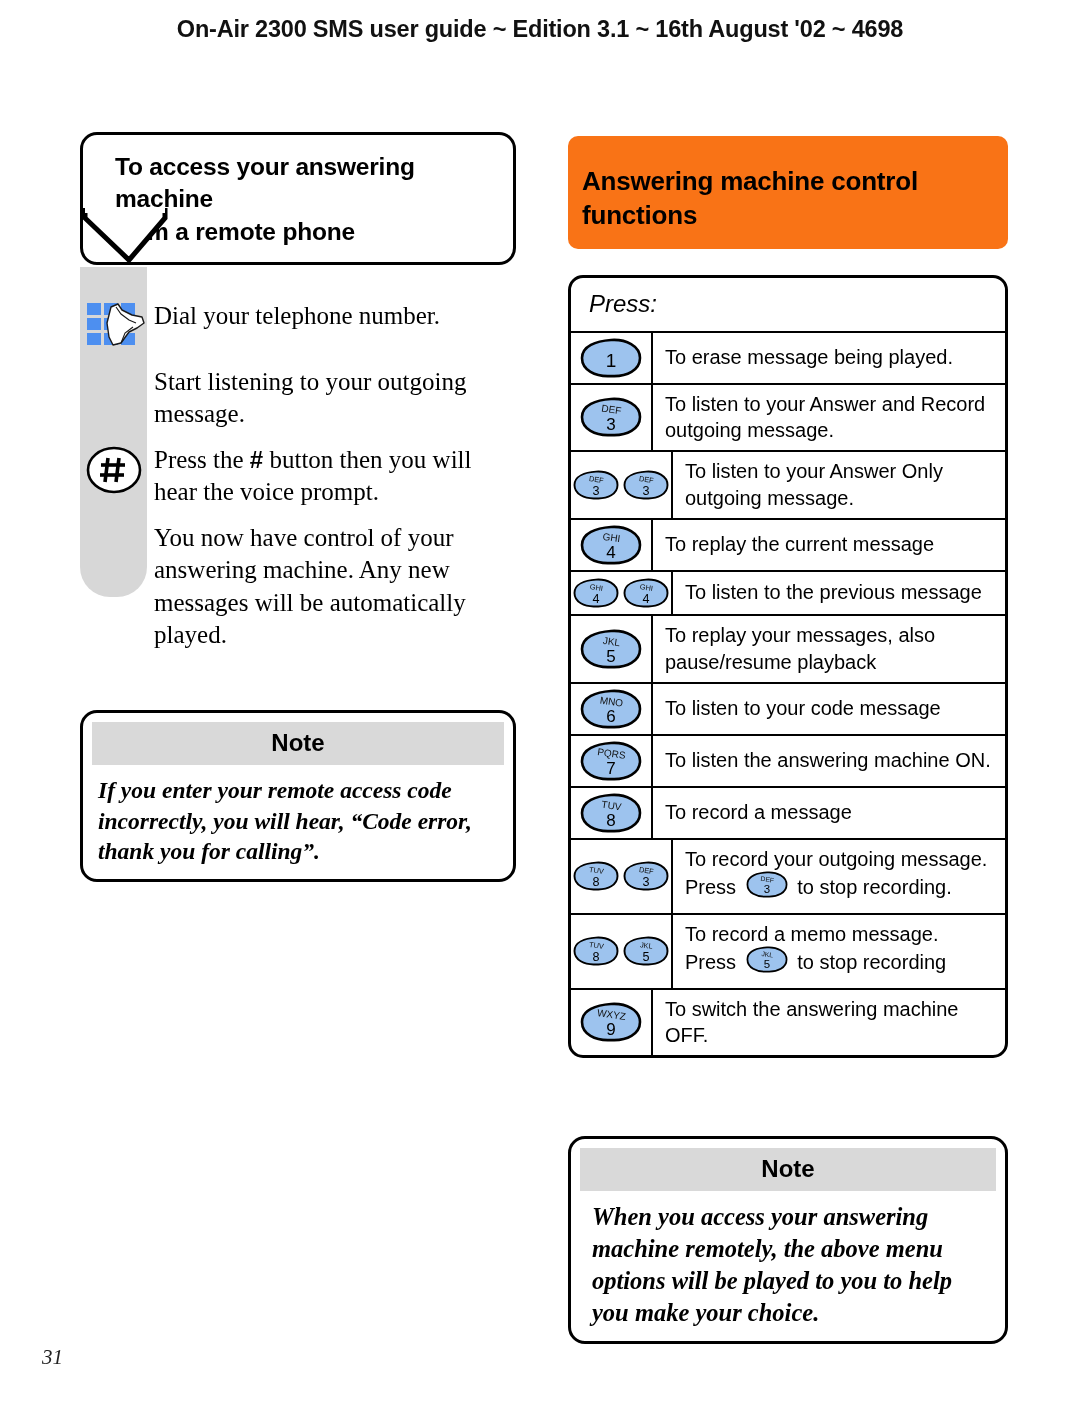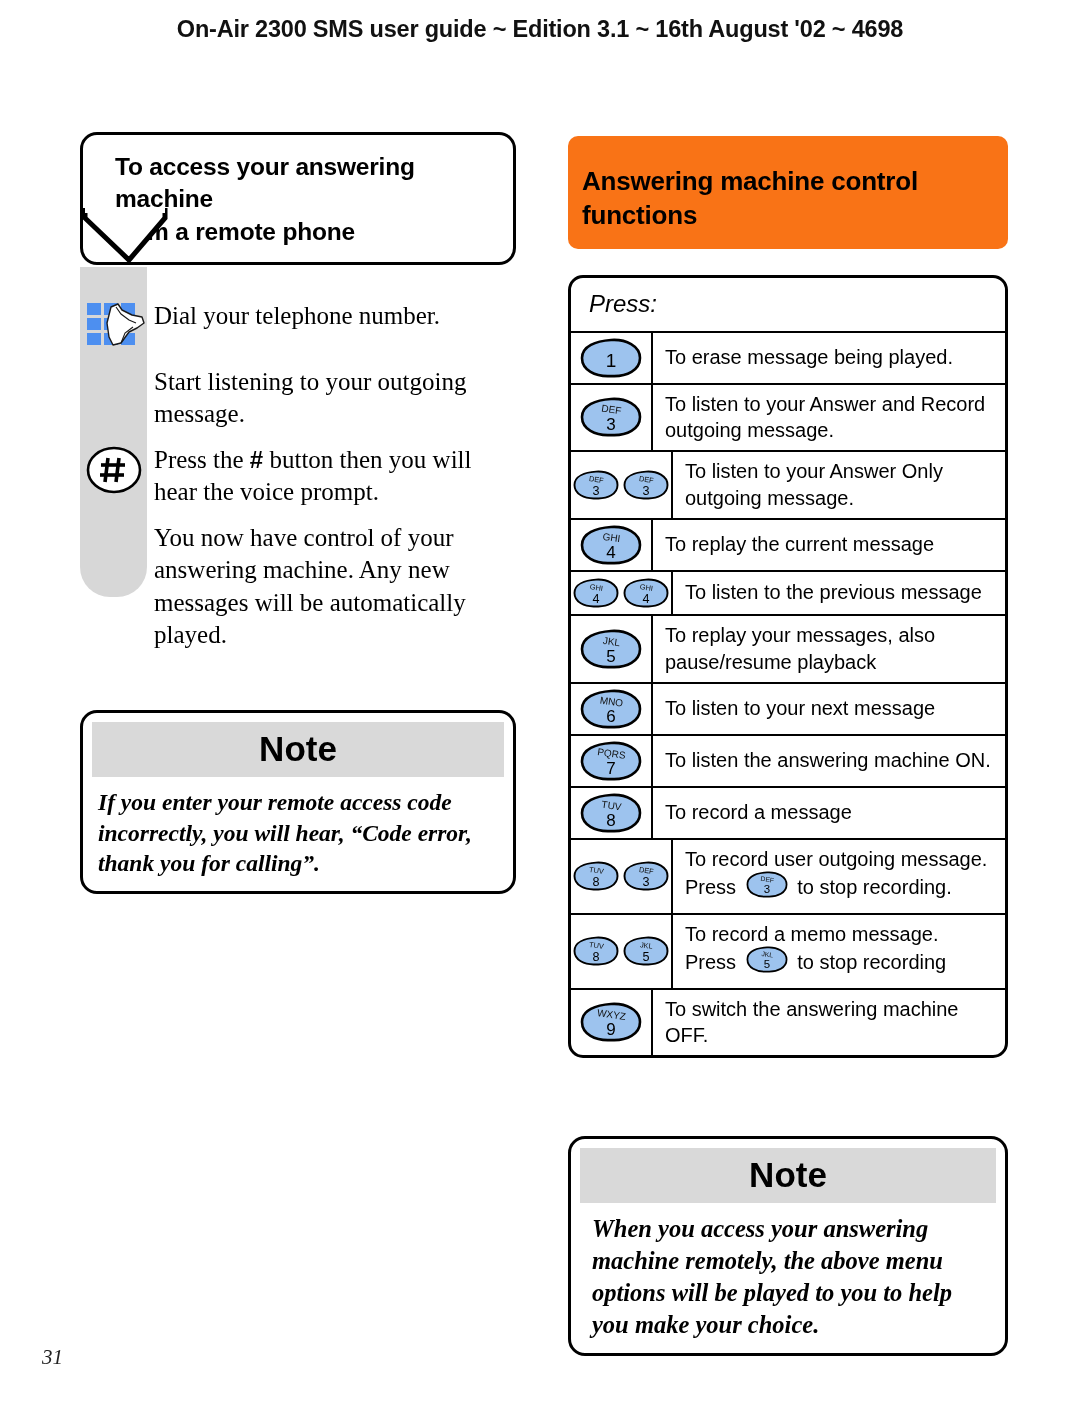--- a/index.html
+++ b/index.html
@@ -131,21 +131,21 @@
     border-radius: 17px;
     background: #fff;
     padding: 9px 9px 12px 9px;
     margin-top: 30px;
   }
   .note-title {
     background: #d9d9d9;
     text-align: center;
     font-family: "Liberation Sans", sans-serif;
     font-weight: bold;
-    font-size: 35px;
+    font-size: 24px;
     padding: 7px 0 8px 0;
   }
   .note-body {
     font-family: "Liberation Serif", serif;
     font-style: italic;
     font-weight: bold;
     font-size: 24.5px;
     line-height: 1.30;
     padding: 10px 8px 0 8px;
     text-align: left;
@@ -402,21 +402,21 @@
         </div>
         <div class="kt-row">
           <div class="kt-keys">
             <svg width="62" height="40" viewBox="0 0 62 40">
               <path d="M31,2 C46,1 60,8 60,20 C60,32 47,39 31,38 C15,39 2,32 2,20 C2,8 16,3 31,2 Z" fill="#9dc3ee" stroke="#000000" stroke-width="2.6"></path>
               <text x="31" y="16" text-anchor="middle" font-family="&quot;Liberation Sans&quot;, sans-serif" font-size="10" fill="#111" transform="rotate(8 31 16)">MNO</text>
               <text x="31" y="33" text-anchor="middle" font-family="&quot;Liberation Sans&quot;, sans-serif" font-size="17" fill="#000">6</text>
             </svg>
           </div>
           <div class="kt-desc">
-            <span>To listen to your next message</span>
+            <span>To listen to your code message</span>
           </div>
         </div>
         <div class="kt-row">
           <div class="kt-keys">
             <svg width="62" height="40" viewBox="0 0 62 40">
               <path d="M31,2 C46,1 60,8 60,20 C60,32 47,39 31,38 C15,39 2,32 2,20 C2,8 16,3 31,2 Z" fill="#9dc3ee" stroke="#000000" stroke-width="2.6"></path>
               <text x="31" y="16" text-anchor="middle" font-family="&quot;Liberation Sans&quot;, sans-serif" font-size="10" fill="#111" transform="rotate(8 31 16)">PQRS</text>
               <text x="31" y="33" text-anchor="middle" font-family="&quot;Liberation Sans&quot;, sans-serif" font-size="17" fill="#000">7</text>
             </svg>
           </div>
@@ -444,21 +444,21 @@
               <text x="31" y="33" text-anchor="middle" font-family="&quot;Liberation Sans&quot;, sans-serif" font-size="17" fill="#000">8</text>
             </svg>
             <svg width="46" height="30" viewBox="0 0 62 40">
               <path d="M31,2 C46,1 60,8 60,20 C60,32 47,39 31,38 C15,39 2,32 2,20 C2,8 16,3 31,2 Z" fill="#9dc3ee" stroke="#000000" stroke-width="2.6"></path>
               <text x="31" y="16" text-anchor="middle" font-family="&quot;Liberation Sans&quot;, sans-serif" font-size="10" fill="#111" transform="rotate(8 31 16)">DEF</text>
               <text x="31" y="33" text-anchor="middle" font-family="&quot;Liberation Sans&quot;, sans-serif" font-size="17" fill="#000">3</text>
             </svg>
           </div>
           <div class="kt-desc">
             <div>
-              <span class="dl">To record user outgoing message.</span>
+              <span class="dl">To record your outgoing message.</span>
               <span class="dl"><span>Press </span><span class="inline-key"><svg width="42" height="27" viewBox="0 0 62 40">
                     <path d="M31,2 C46,1 60,8 60,20 C60,32 47,39 31,38 C15,39 2,32 2,20 C2,8 16,3 31,2 Z" fill="#9dc3ee" stroke="#000000" stroke-width="2.6"></path>
                     <text x="31" y="16" text-anchor="middle" font-family="&quot;Liberation Sans&quot;, sans-serif" font-size="10" fill="#111" transform="rotate(8 31 16)">DEF</text>
                     <text x="31" y="33" text-anchor="middle" font-family="&quot;Liberation Sans&quot;, sans-serif" font-size="17" fill="#000">3</text>
                   </svg></span><span> to stop recording.</span></span>
             </div>
           </div>
         </div>
         <div class="kt-row">
           <div class="kt-keys">

